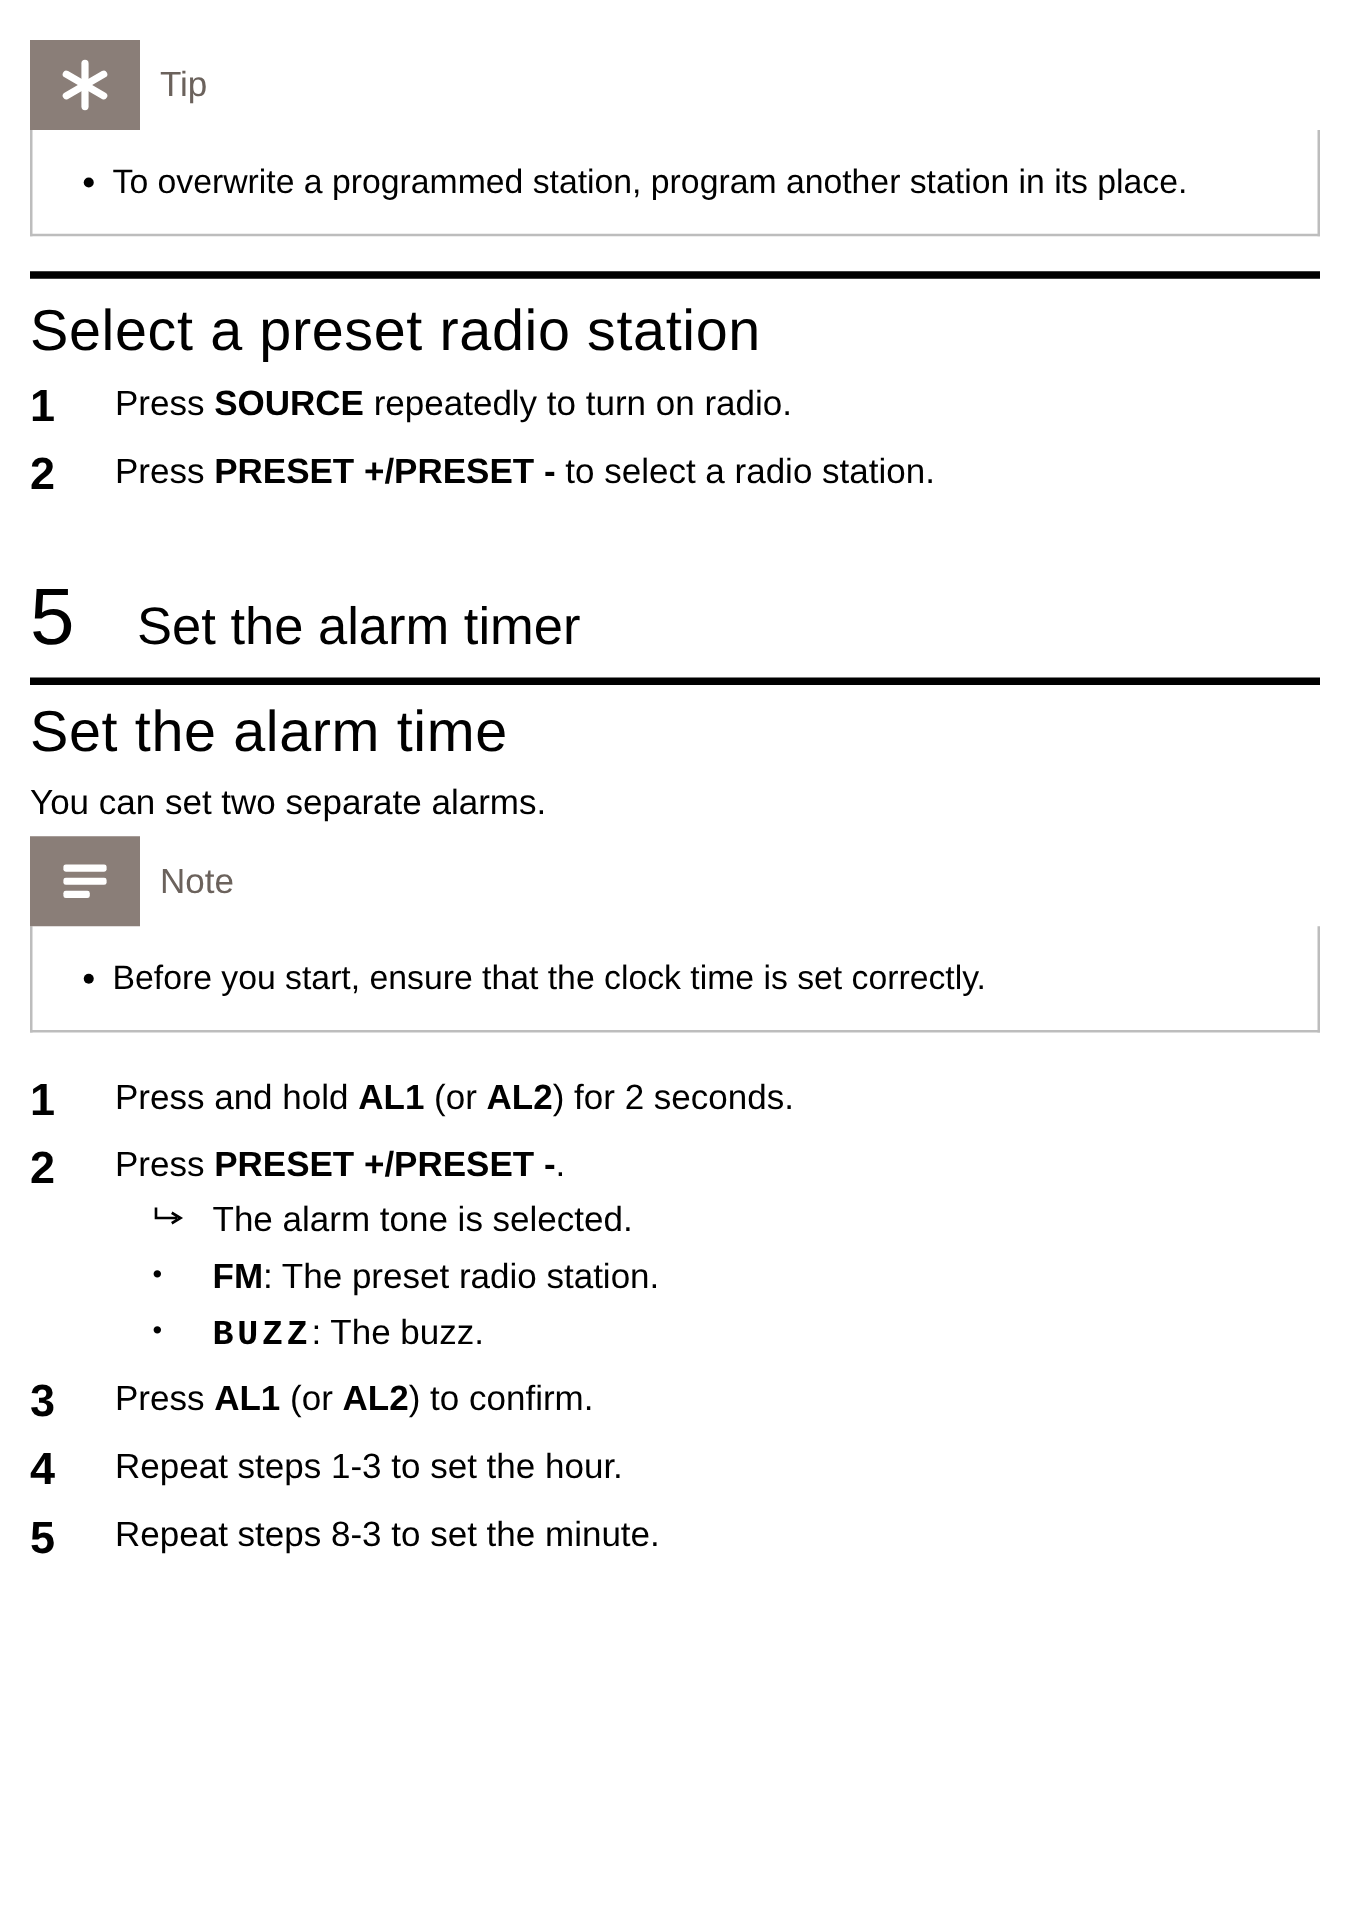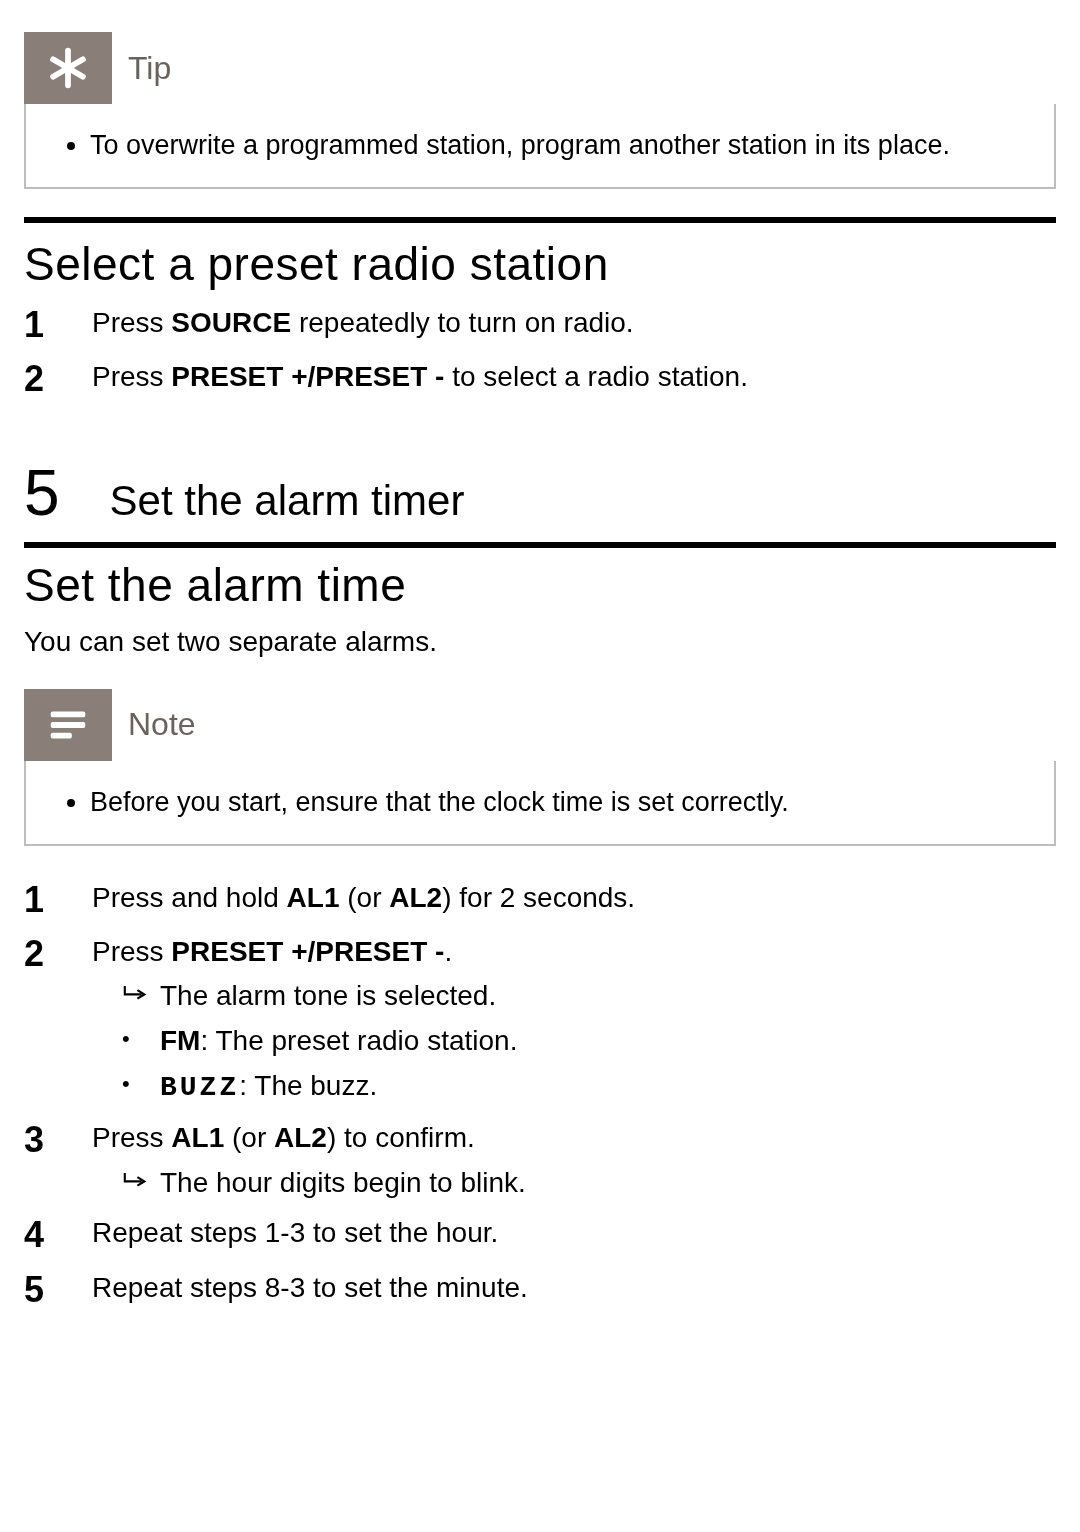--- a/index.html
+++ b/index.html
@@ -24,21 +24,21 @@
     height: 72px;
     background: #8a7e78;
     display: flex;
     align-items: center;
     justify-content: center;
     flex: 0 0 auto;
   }
   .callout-icon svg { width: 48px; height: 48px; }
   .callout-label {
     padding-left: 16px;
-    font-size: 32px;
+    font-size: 28px;
     color: #6b625c;
   }
   .callout-body {
     border: 2px solid #bdbdbd;
     border-top: none;
     padding: 22px 30px 22px 40px;
     font-size: 27px;
     line-height: 1.45;
   }
   .callout-body ul { list-style: disc; padding-left: 24px; }
@@ -56,21 +56,21 @@
     align-items: baseline;
     gap: 50px;
     padding: 14px 0 12px 0;
     border-bottom: 6px solid #000;
     margin-top: 36px;
     margin-bottom: 10px;
   }
   .h-chapter-num { font-size: 64px; font-weight: 400; }
   .h-chapter-title { font-size: 42px; font-weight: 400; }
 
-  .para { font-size: 28px; margin: 14px 0 31px 0; }
+  .para { font-size: 28px; margin: 14px 0 11px 0; }
 
   
   .steps { margin: 6px 0 12px 0; }
   .step {
     display: flex;
     gap: 38px;
     font-size: 28px;
     line-height: 1.45;
     margin: 2px 0;
   }
@@ -80,21 +80,21 @@
     width: 30px;
     flex: 0 0 auto;
     text-align: left;
   }
   .step-body { flex: 1; padding-top: 4px; }
   .kw { font-weight: 700; }
 
   
   .sub {
     display: flex;
-    gap: 10px;
+    gap: 20px;
     margin: 4px 0 4px 30px;
     font-size: 28px;
   }
   .sub .marker { width: 28px; flex: 0 0 auto; font-size: 26px; }
   .sub .marker.arrow svg { width: 28px; height: 20px; }
   .sub .marker.bullet { font-size: 22px; line-height: 1.6; }
 
   .seg7 {
     font-family: "Courier New", monospace;
     letter-spacing: 3px;
@@ -201,28 +201,20 @@
       </div>
     </div>
   </div>
 
   <div class="step">
     <div class="step-num">3</div>
     <div class="step-body">
       <div>
         <span>Press </span><span class="kw">AL1</span><span> (or </span><span class="kw">AL2</span><span>) to confirm.</span>
       </div>
-      <div class="sub">
-        <span class="marker arrow">
-          <svg viewBox="0 0 40 24">
-              <path d="M4 2 V14 H28 M22 8 L32 14 L22 20" fill="none" stroke="#000" stroke-width="3"></path>
-            </svg>
-        </span>
-        <span>The hour digits begin to blink.</span>
-      </div>
     </div>
   </div>
 
   <div class="step">
     <div class="step-num">4</div>
     <div class="step-body">Repeat steps 1-3 to set the hour.</div>
   </div>
 
   <div class="step">
     <div class="step-num">5</div>

